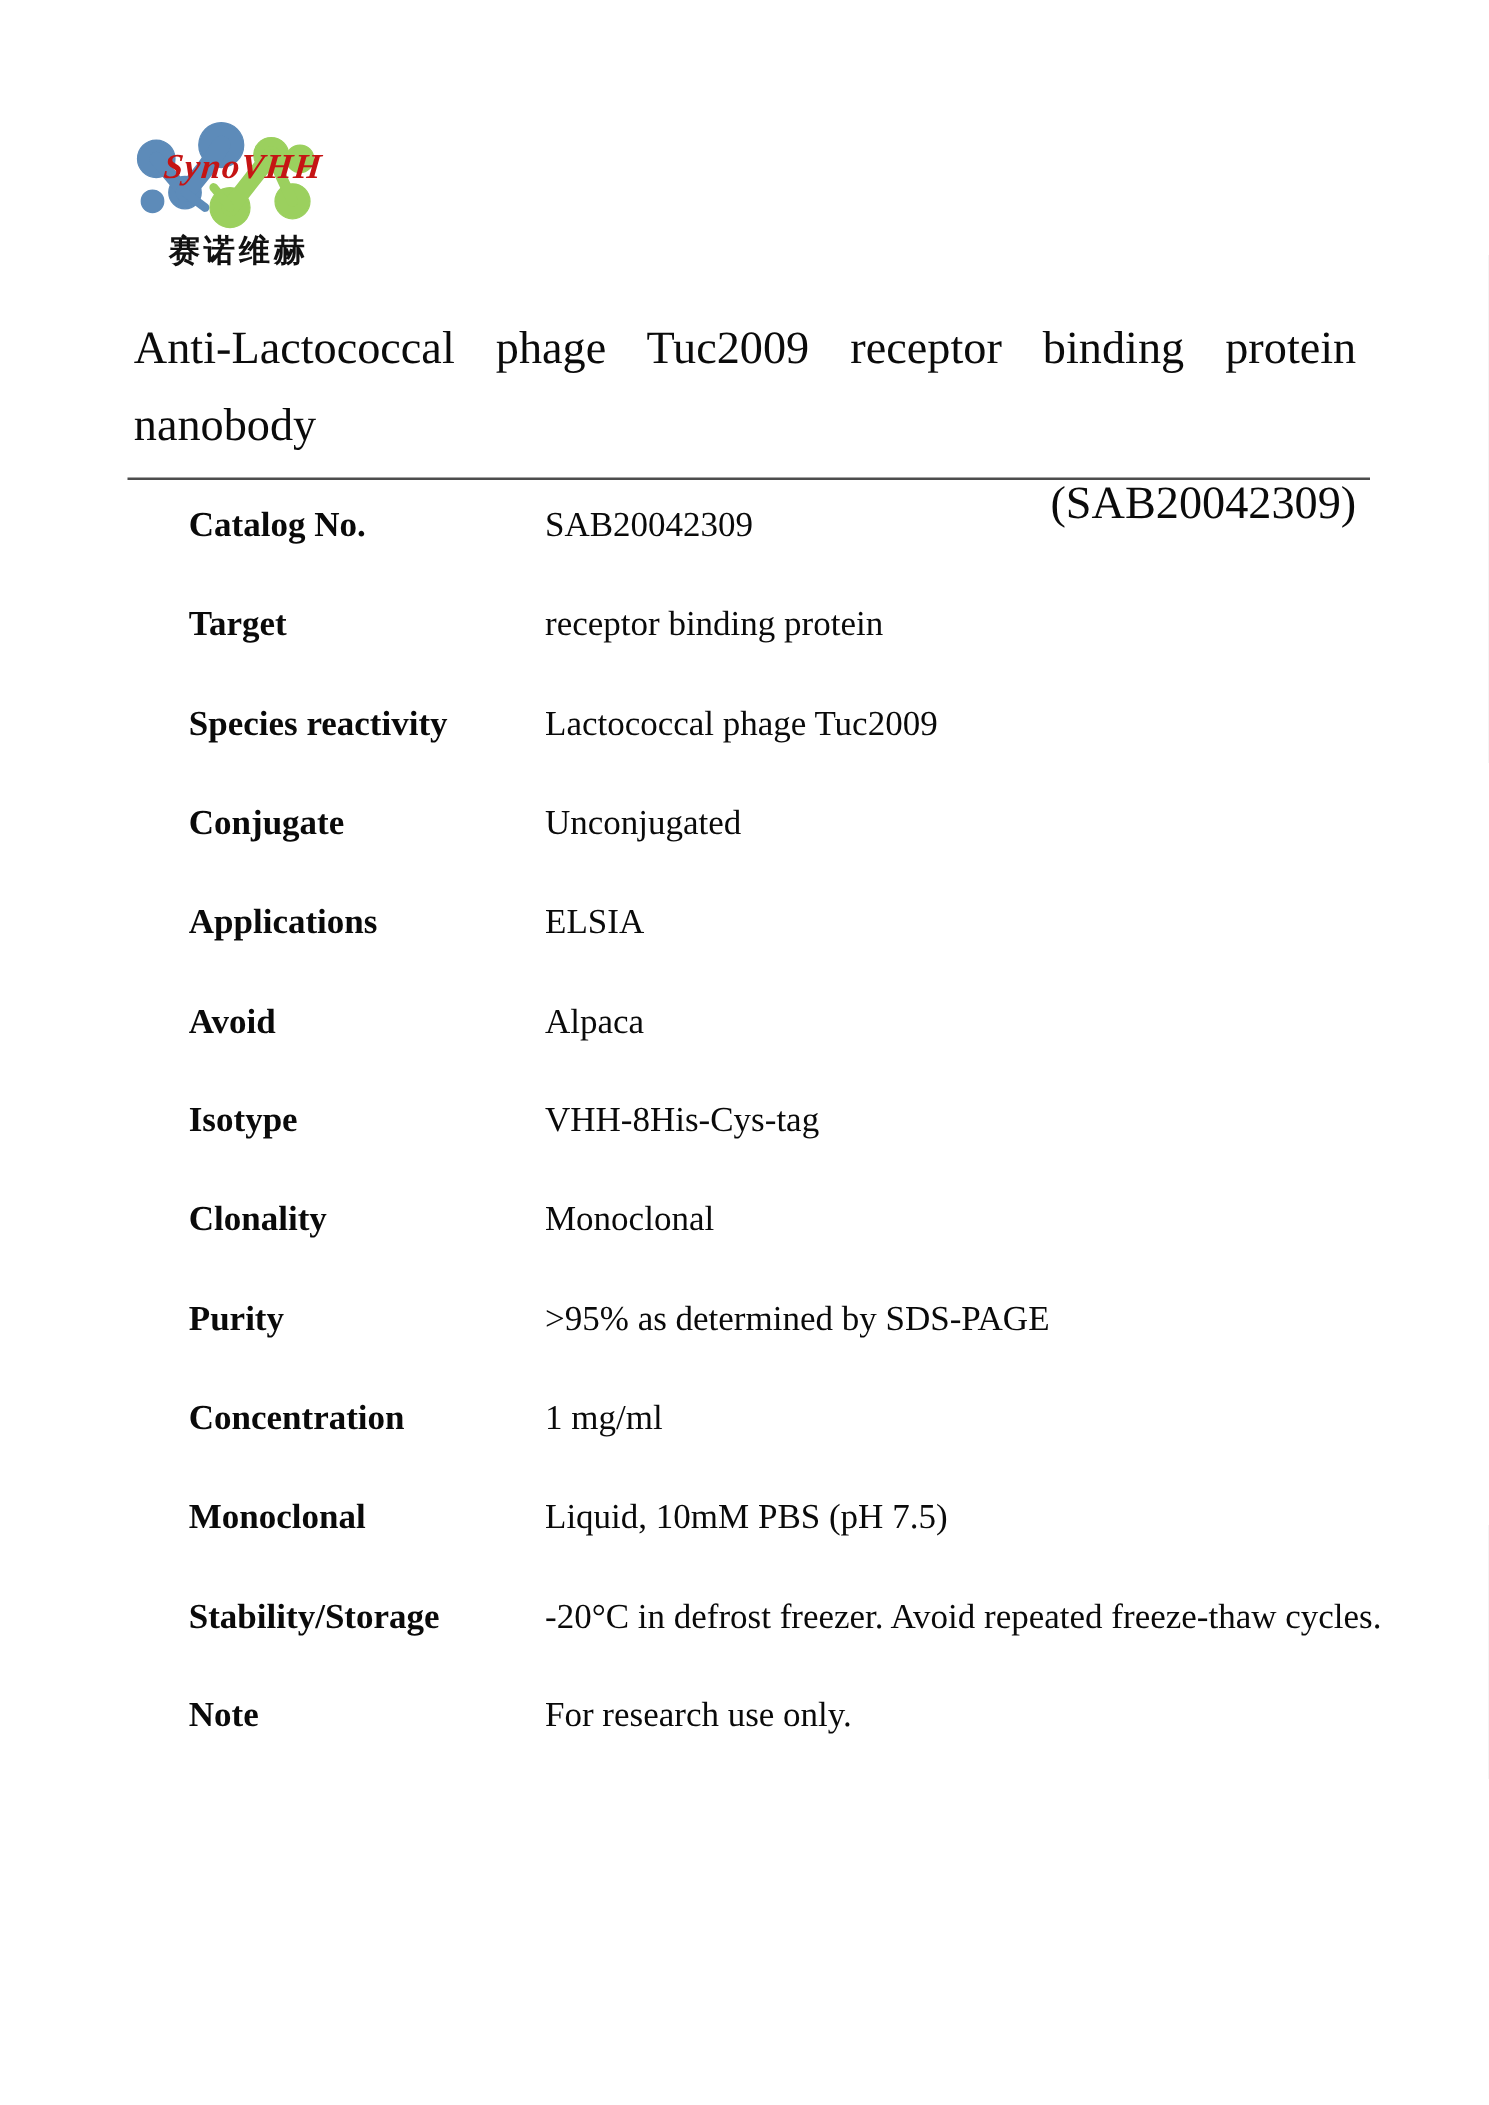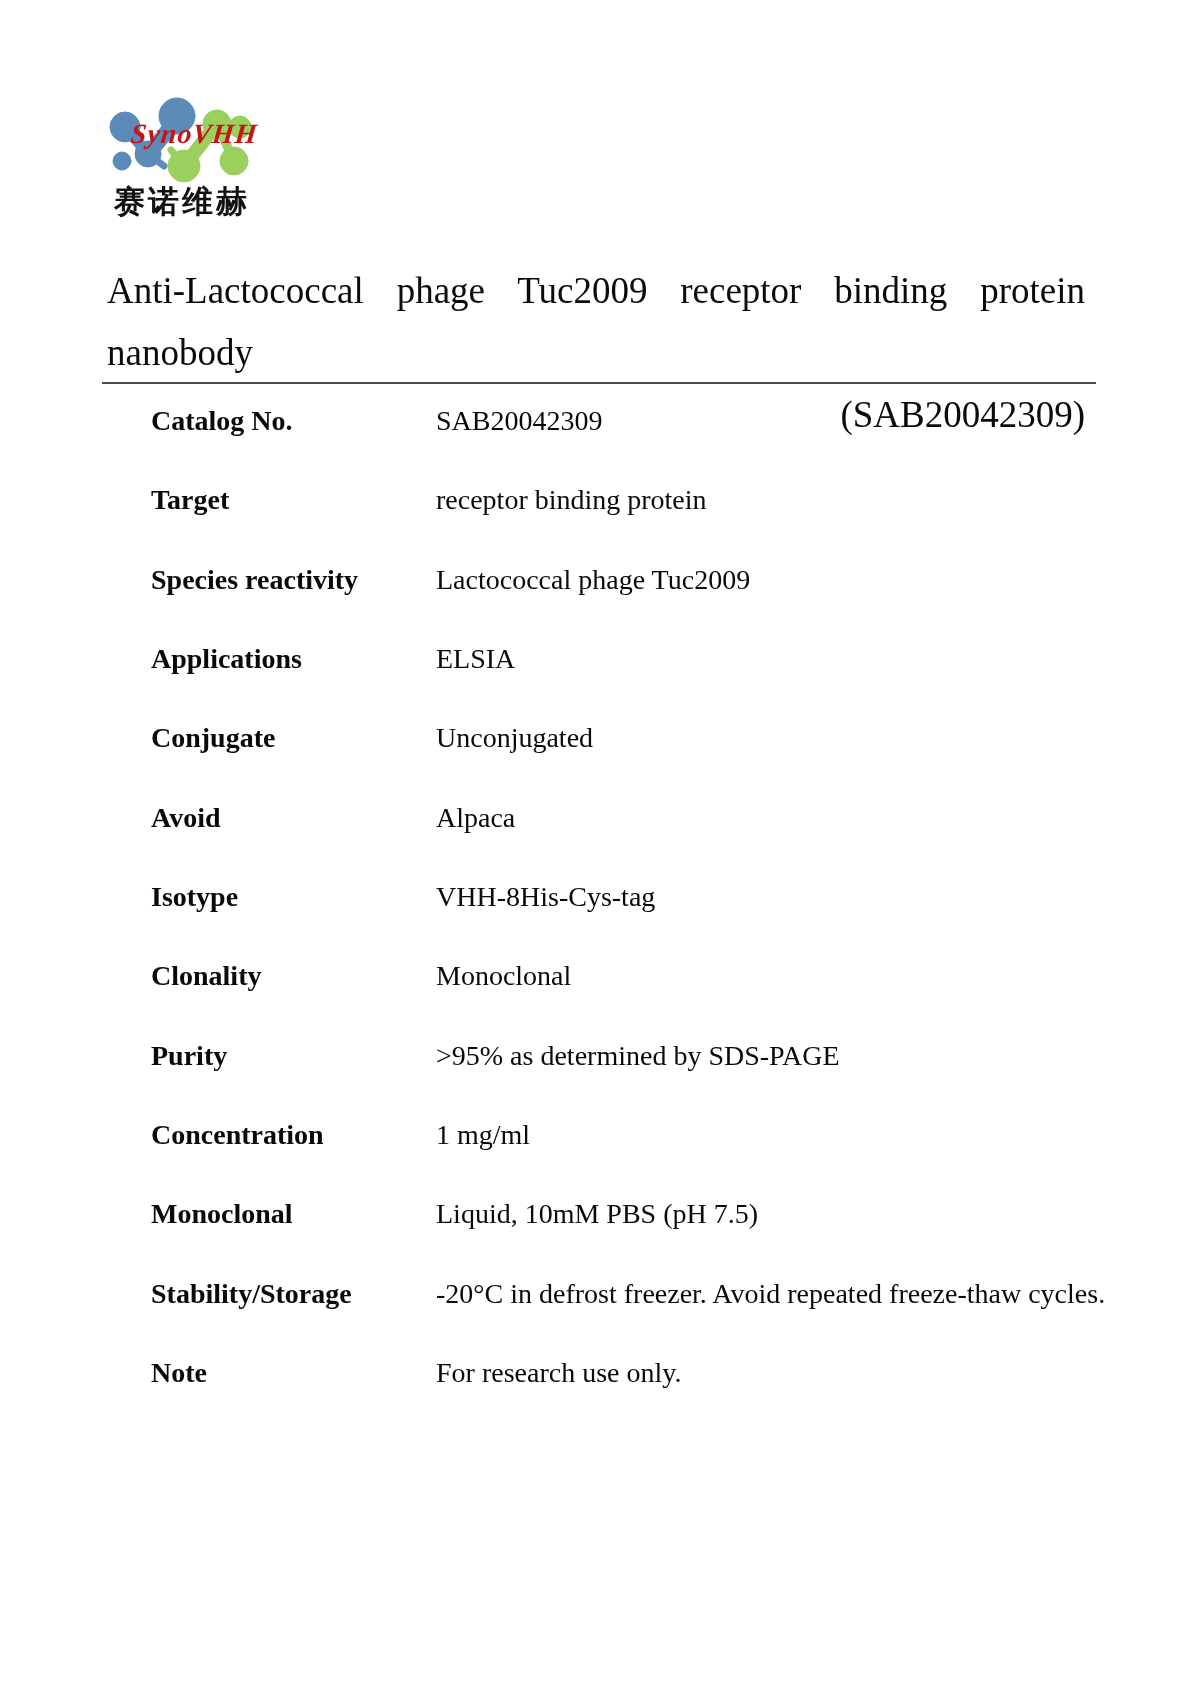--- a/index.html
+++ b/index.html
@@ -17,31 +17,31 @@
   .logo-svg{position:absolute;left:0;top:2px;width:170px;height:95px;}
   .brand-script{
     position:absolute;left:38px;top:32px;
     font-family:"Liberation Serif", serif;
     font-style:italic;font-weight:bold;
     font-size:28px;line-height:28px;
     letter-spacing:1px;
     transform:skewX(-6deg);
   }
   .brand-cn{
-    position:absolute;left:21px;top:96px;
+    position:absolute;left:42px;top:96px;
     font-family:"DejaVu Sans", sans-serif;
     font-weight:600;
-    font-size:31px;line-height:34px;
+    font-size:25px;line-height:34px;
     letter-spacing:3px;
     color:#111;
     white-space:nowrap;
   }
   
   .title-block{
-    position:absolute;left:107px;top:260px;width:978px;
+    position:absolute;left:107px;top:248px;width:978px;
     font-size:37px;line-height:62px;
     color:#0b0b0b;
   }
   .title-line1{text-align:justify;text-align-last:justify;}
   .title-line2{text-align:right;}
   
   .divider{
     position:absolute;left:102px;top:382px;width:994px;height:0;
     border-top:2px solid #4d4d4d;
   }
@@ -116,27 +116,27 @@
       <div class="spec-label">Target</div>
       <div class="spec-value">receptor binding protein</div>
     </div>
 
     <div class="spec-row">
       <div class="spec-label">Species reactivity</div>
       <div class="spec-value">Lactococcal phage Tuc2009</div>
     </div>
 
     <div class="spec-row">
-      <div class="spec-label">Applications</div>
-      <div class="spec-value">ELSIA</div>
+      <div class="spec-label">Conjugate</div>
+      <div class="spec-value">Unconjugated</div>
     </div>
 
     <div class="spec-row">
-      <div class="spec-label">Conjugate</div>
-      <div class="spec-value">Unconjugated</div>
+      <div class="spec-label">Applications</div>
+      <div class="spec-value">ELSIA</div>
     </div>
 
     <div class="spec-row">
       <div class="spec-label">Avoid</div>
       <div class="spec-value">Alpaca</div>
     </div>
 
     <div class="spec-row">
       <div class="spec-label">Isotype</div>
       <div class="spec-value">VHH-8His-Cys-tag</div>

